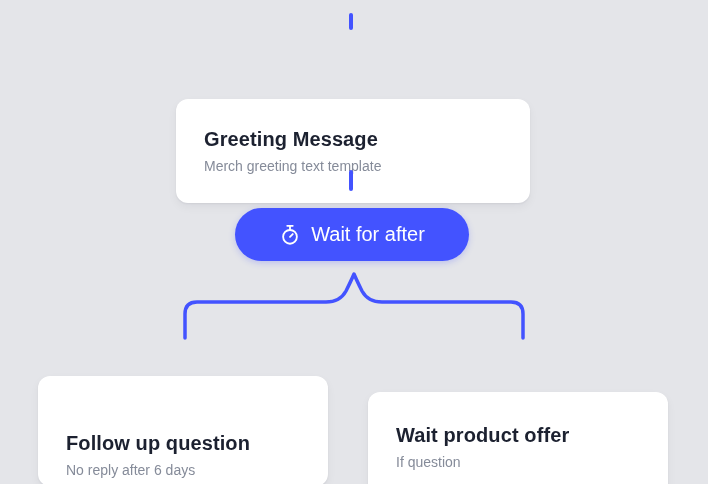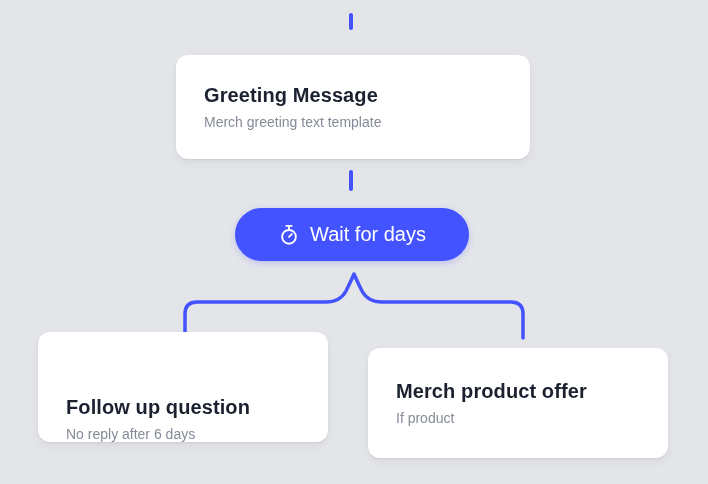--- a/index.html
+++ b/index.html
@@ -20,23 +20,24 @@
     overflow: hidden;
   }
   .card {
     position: absolute;
     background: var(--card-bg);
     border-radius: 12px;
     box-shadow: 0 1px 2px rgba(16,24,40,.06), 0 4px 10px rgba(16,24,40,.05);
     display: flex;
     flex-direction: column;
     justify-content: center;
-    padding: 0 28px;
+    padding: 8px 28px;
     gap: 7px;
     cursor: pointer;
+    margin-top: 44px;
   }
   .card-title {
     font-size: 20px;
     font-weight: 600;
     color: var(--title-color);
     letter-spacing: .1px;
   }
   .card-subtitle {
     font-size: 14px;
     font-weight: 400;
@@ -98,31 +99,31 @@
 
   <button class="pill">
     <span class="icon">
       <svg viewBox="0 0 24 24" width="22" height="22" fill="none" stroke="#ffffff" stroke-width="2" stroke-linecap="round" stroke-linejoin="round">
         <line x1="9" y1="2" x2="15" y2="2"></line>
         <line x1="12" y1="2" x2="12" y2="6"></line>
         <circle cx="12" cy="14" r="7.5"></circle>
         <line x1="12" y1="14" x2="15" y2="11"></line>
       </svg>
     </span>
-    <span>Wait for days</span>
+    <span>Wait for after</span>
   </button>
 
   <svg class="brace" viewBox="0 0 348 74" width="348" height="74" fill="none" stroke="currentColor" stroke-width="3.5" stroke-linecap="round" stroke-linejoin="round">
     <path d="M 5 72 L 5 48 Q 5 36 17 36 L 146 36 Q 160 36 166 25 Q 171 15 174 8
              Q 177 15 182 25 Q 188 36 202 36 L 331 36 Q 343 36 343 48 L 343 72"></path>
   </svg>
 
   <div class="card follow-card">
     <div class="card-title">Follow up question</div>
     <div class="card-subtitle">No reply after 6 days</div>
   </div>
 
   <div class="card offer-card">
-    <div class="card-title">Merch product offer</div>
-    <div class="card-subtitle">If product</div>
+    <div class="card-title">Wait product offer</div>
+    <div class="card-subtitle">If question</div>
   </div>
 
 </div>
 
 </body></html>

